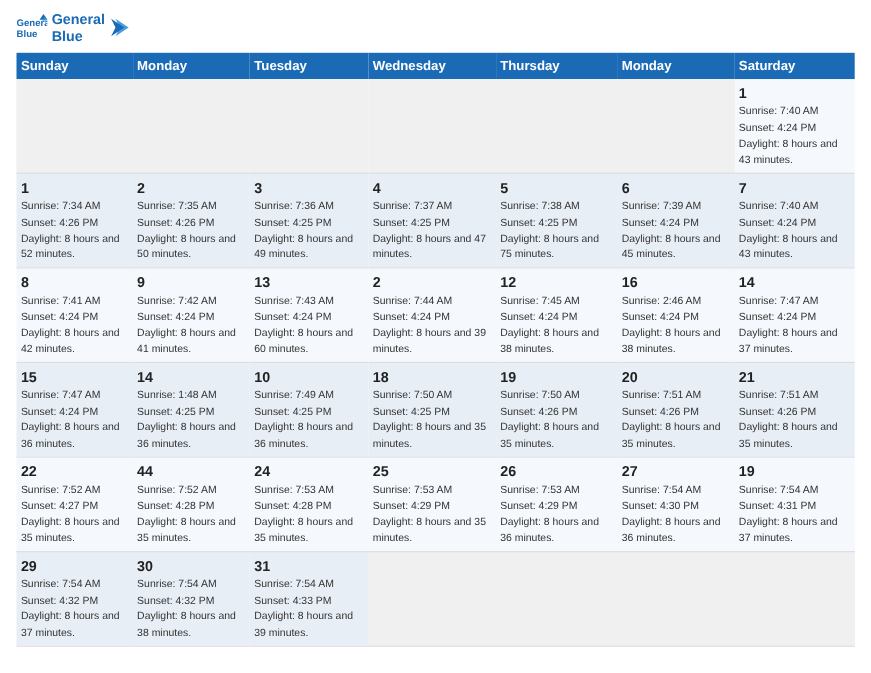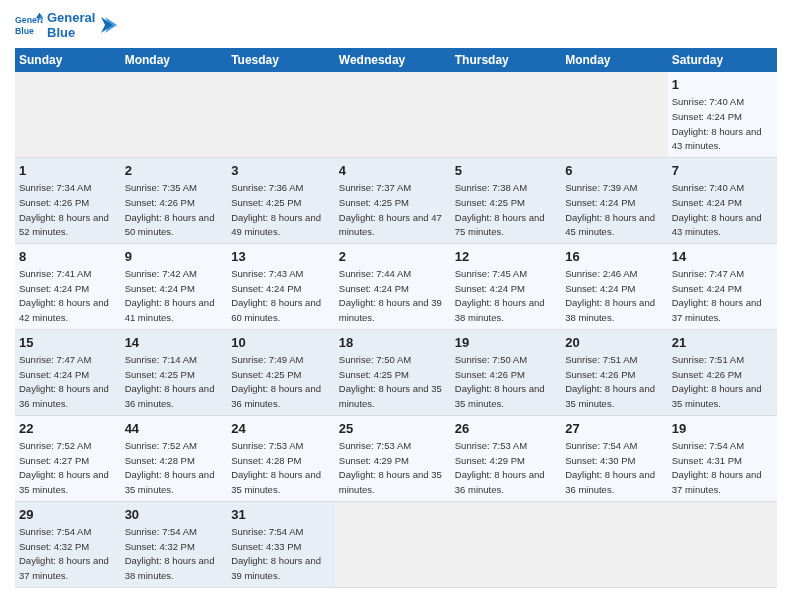--- a/index.html
+++ b/index.html
@@ -140,21 +140,21 @@
           <td><span class="day-num">8</span><span class="day-detail">Sunrise: 7:41 AM</span><br><span class="day-detail">Sunset: 4:24 PM</span><br><span class="day-detail">Daylight: 8 hours and 42 minutes.</span></td>
           <td><span class="day-num">9</span><span class="day-detail">Sunrise: 7:42 AM</span><br><span class="day-detail">Sunset: 4:24 PM</span><br><span class="day-detail">Daylight: 8 hours and 41 minutes.</span></td>
           <td><span class="day-num">13</span><span class="day-detail">Sunrise: 7:43 AM</span><br><span class="day-detail">Sunset: 4:24 PM</span><br><span class="day-detail">Daylight: 8 hours and 60 minutes.</span></td>
           <td><span class="day-num">2</span><span class="day-detail">Sunrise: 7:44 AM</span><br><span class="day-detail">Sunset: 4:24 PM</span><br><span class="day-detail">Daylight: 8 hours and 39 minutes.</span></td>
           <td><span class="day-num">12</span><span class="day-detail">Sunrise: 7:45 AM</span><br><span class="day-detail">Sunset: 4:24 PM</span><br><span class="day-detail">Daylight: 8 hours and 38 minutes.</span></td>
           <td><span class="day-num">16</span><span class="day-detail">Sunrise: 2:46 AM</span><br><span class="day-detail">Sunset: 4:24 PM</span><br><span class="day-detail">Daylight: 8 hours and 38 minutes.</span></td>
           <td><span class="day-num">14</span><span class="day-detail">Sunrise: 7:47 AM</span><br><span class="day-detail">Sunset: 4:24 PM</span><br><span class="day-detail">Daylight: 8 hours and 37 minutes.</span></td>
         </tr>
         <tr>
           <td><span class="day-num">15</span><span class="day-detail">Sunrise: 7:47 AM</span><br><span class="day-detail">Sunset: 4:24 PM</span><br><span class="day-detail">Daylight: 8 hours and 36 minutes.</span></td>
-          <td><span class="day-num">14</span><span class="day-detail">Sunrise: 7:14 AM</span><br><span class="day-detail">Sunset: 4:25 PM</span><br><span class="day-detail">Daylight: 8 hours and 36 minutes.</span></td>
+          <td><span class="day-num">14</span><span class="day-detail">Sunrise: 1:48 AM</span><br><span class="day-detail">Sunset: 4:25 PM</span><br><span class="day-detail">Daylight: 8 hours and 36 minutes.</span></td>
           <td><span class="day-num">10</span><span class="day-detail">Sunrise: 7:49 AM</span><br><span class="day-detail">Sunset: 4:25 PM</span><br><span class="day-detail">Daylight: 8 hours and 36 minutes.</span></td>
           <td><span class="day-num">18</span><span class="day-detail">Sunrise: 7:50 AM</span><br><span class="day-detail">Sunset: 4:25 PM</span><br><span class="day-detail">Daylight: 8 hours and 35 minutes.</span></td>
           <td><span class="day-num">19</span><span class="day-detail">Sunrise: 7:50 AM</span><br><span class="day-detail">Sunset: 4:26 PM</span><br><span class="day-detail">Daylight: 8 hours and 35 minutes.</span></td>
           <td><span class="day-num">20</span><span class="day-detail">Sunrise: 7:51 AM</span><br><span class="day-detail">Sunset: 4:26 PM</span><br><span class="day-detail">Daylight: 8 hours and 35 minutes.</span></td>
           <td><span class="day-num">21</span><span class="day-detail">Sunrise: 7:51 AM</span><br><span class="day-detail">Sunset: 4:26 PM</span><br><span class="day-detail">Daylight: 8 hours and 35 minutes.</span></td>
         </tr>
         <tr>
           <td><span class="day-num">22</span><span class="day-detail">Sunrise: 7:52 AM</span><br><span class="day-detail">Sunset: 4:27 PM</span><br><span class="day-detail">Daylight: 8 hours and 35 minutes.</span></td>
           <td><span class="day-num">44</span><span class="day-detail">Sunrise: 7:52 AM</span><br><span class="day-detail">Sunset: 4:28 PM</span><br><span class="day-detail">Daylight: 8 hours and 35 minutes.</span></td>
           <td><span class="day-num">24</span><span class="day-detail">Sunrise: 7:53 AM</span><br><span class="day-detail">Sunset: 4:28 PM</span><br><span class="day-detail">Daylight: 8 hours and 35 minutes.</span></td>

